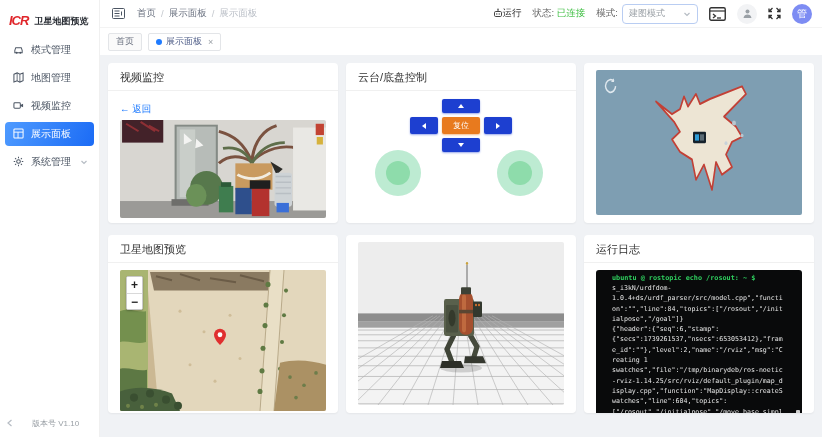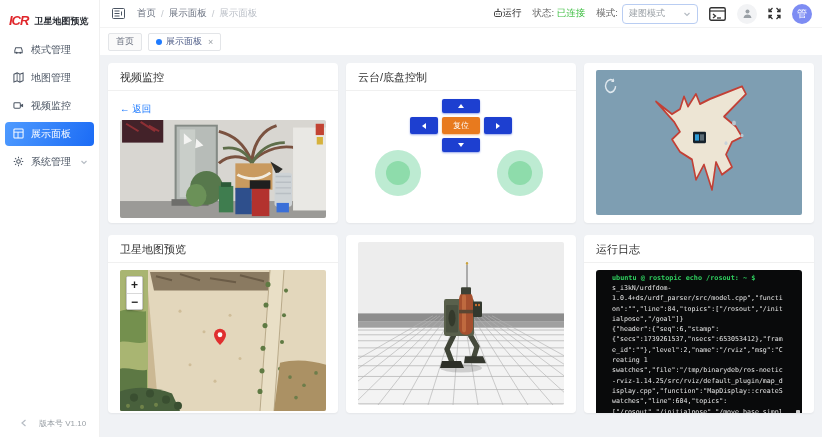--- a/index.html
+++ b/index.html
@@ -12,21 +12,21 @@
     display:flex; flex-direction:column; position:relative; z-index:5; }
   .logo-row { height:28px; display:flex; align-items:flex-end; padding-left:9px; gap:6px; }
   .logo-brand { color:#e0262b; font-weight:800; font-style:italic; font-size:13px; letter-spacing:-1px; }
   .logo-product { font-size:9px; color:#2b2f36; font-weight:700; white-space:nowrap; }
   .menu { margin-top:6px; }
   .menu-item { height:24px; margin:4px 5px; display:flex; align-items:center; gap:7px;
     padding-left:8px; font-size:10px; color:#4b5563; border-radius:4px; cursor:pointer; }
   .menu-item svg { flex:0 0 auto; }
   .menu-item.active { background:linear-gradient(115deg,#4f9bff 0%,#1b6bf5 100%); color:#fff; }
   .menu-item .chev { margin-left:auto; margin-right:6px; }
-  .version-row { position:absolute; bottom:8px; left:20px; display:flex; align-items:center; gap:11px;
+  .version-row { position:absolute; bottom:8px; left:6px; display:flex; align-items:center; gap:18px;
     font-size:8px; color:#9aa0a6;justify-content:space-between; }
 
   
   .right-col { flex:1; display:flex; flex-direction:column; min-width:0; }
 
   
   .topbar { height:28px; background:#fff; display:flex; align-items:center; padding:0 10px 0 12px;
     border-bottom:1px solid #f3f3f3; }
   .fold-btn { display:flex; align-items:center; margin-right:12px; cursor:pointer; }
   .crumbs { display:flex; align-items:center; gap:5px; font-size:9.5px; }

